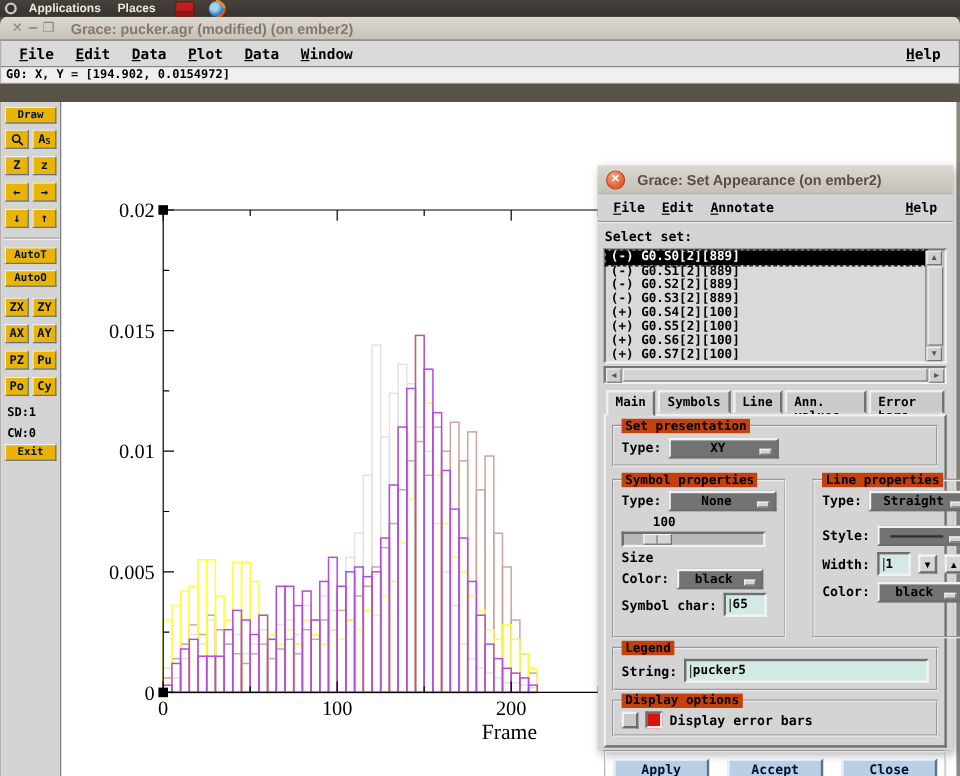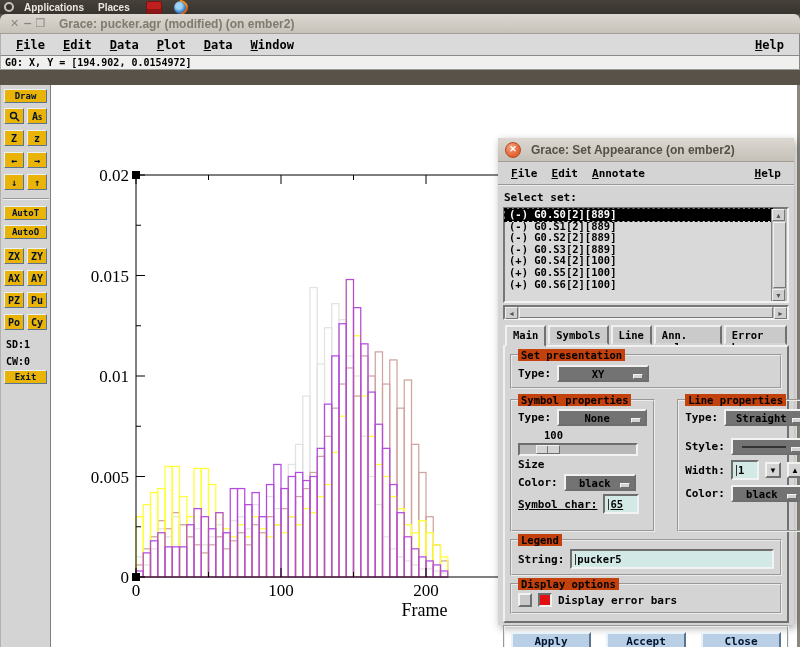--- a/index.html
+++ b/index.html
@@ -397,20 +397,21 @@
       <div class="flabel selectlbl">Select set:</div>
 
       <div class="listbox">
         <div class="lrow sel">(-) G0.S0[2][889]</div>
         <div class="lrow">(-) G0.S1[2][889]</div>
         <div class="lrow">(-) G0.S2[2][889]</div>
         <div class="lrow">(-) G0.S3[2][889]</div>
         <div class="lrow">(+) G0.S4[2][100]</div>
         <div class="lrow">(+) G0.S5[2][100]</div>
         <div class="lrow">(+) G0.S6[2][100]</div>
+        <div class="lrow">(+) G0.S7[2][100]</div>
         <div class="vsb">
           <div class="sbarrow">▲</div>
           <div class="vslider"></div>
           <div class="sbarrow">▼</div>
         </div>
       </div>
       <div class="hsb">
         <div class="sbarrow">◄</div>
         <div class="hslider"></div>
         <div class="sbarrow">►</div>
@@ -448,21 +449,21 @@
             <div class="slider">
                 <div class="shandle"></div>
               </div>
             <div class="flabel" style="margin:2px 0 3px;">Size</div>
             <div class="frow" style="margin:0 0 3px;">
               <span class="flabel">Color:</span>
               <span class="opt" style="width:72px;">
                   <span>black</span>
                 </span>
             </div>
-            <div class="frow" style="margin:0;text-decoration:underline;">
+            <div class="frow" style="margin:0;">
               <span class="flabel">Symbol char:</span>
               <span class="tinput" style="width:26px;">
                   <span>65</span>
                 </span>
             </div>
           </div>
 
           <div class="group" style="flex:1;height:116px;">
             <span class="glabel">Line properties</span>
             <div class="frow" style="margin:0 0 5px;">

